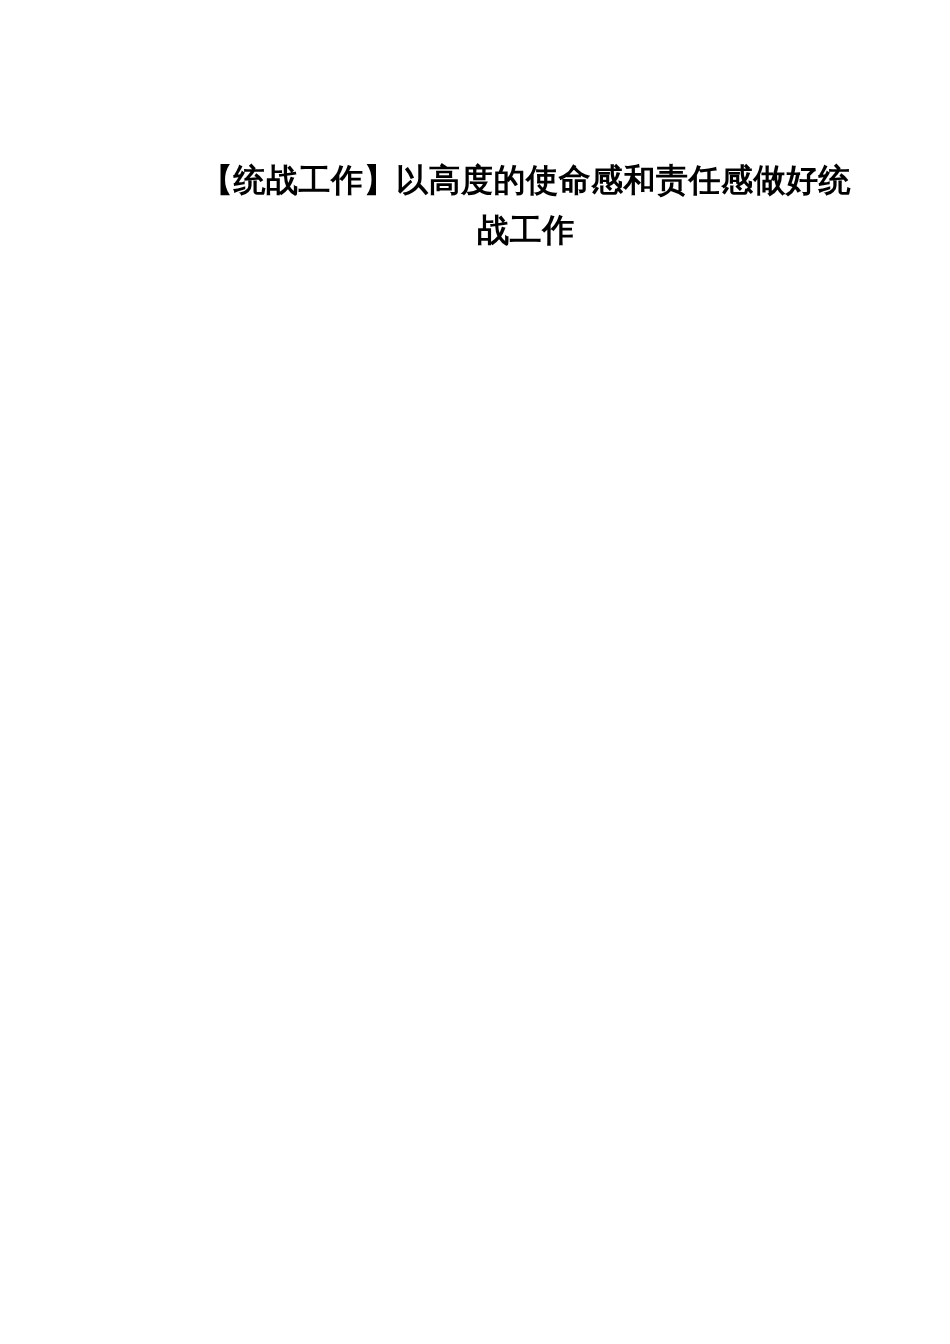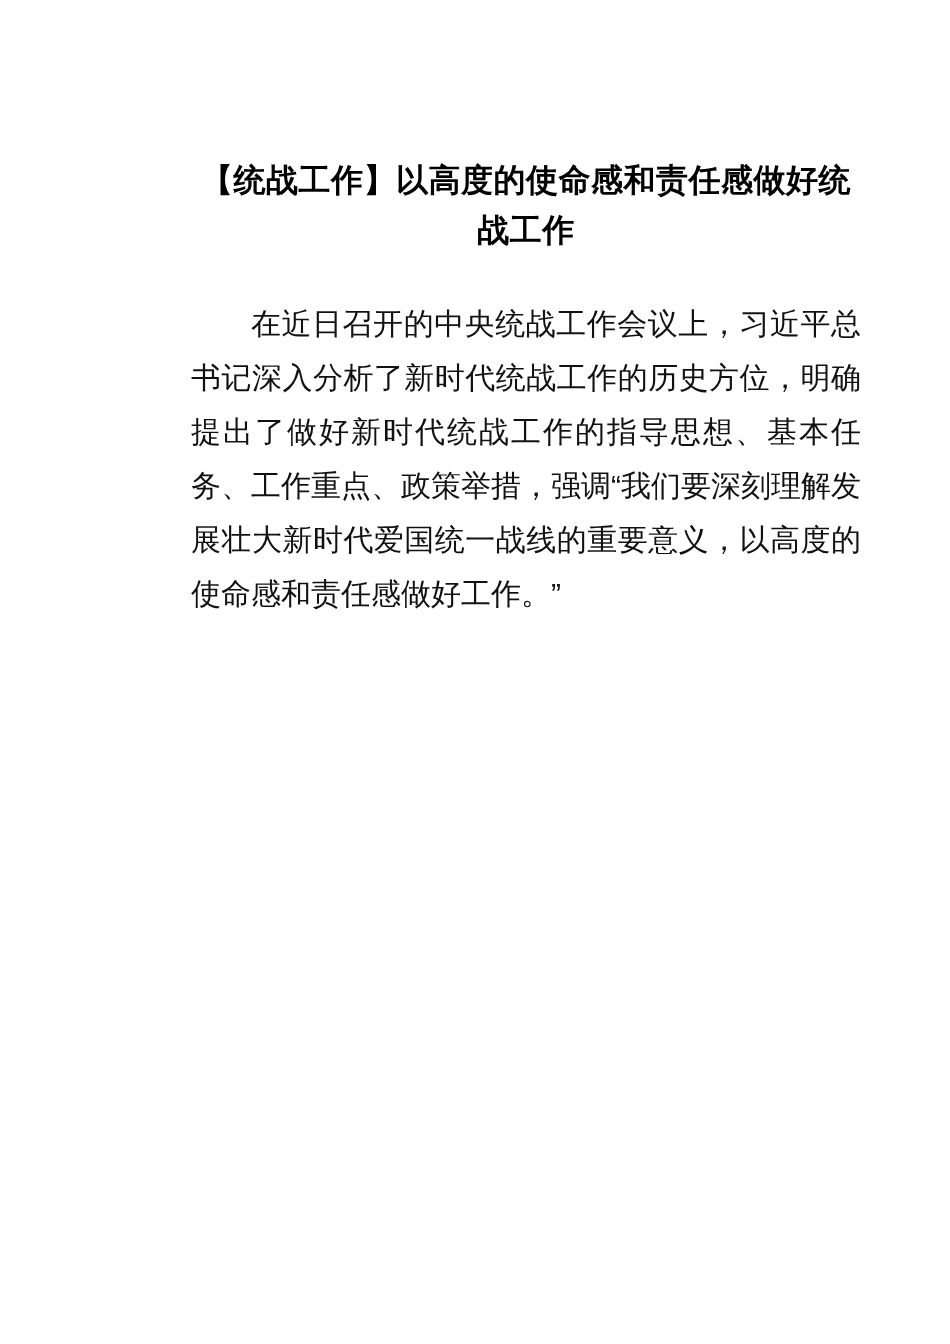--- a/index.html
+++ b/index.html
@@ -55,17 +55,16 @@
   }
 </style>
 </head>
 <body>
 
 <div class="page">
   <div class="content">
 
     <h1 class="doc-title">【统战工作】以高度的使命感和责任感做好统战工作</h1>
 
-    <p class="doc-paragraph">在近日召开的中央统战工作会议上，习近平总书记深入分析了新时代统战工作的历史方位，明确提出了做好新时代统战工作的指导思想、基本任务、工作重点、政策举措，强调“我们要深刻理解发展壮大新时代爱国统一战线的重要意义，以高度的使命感和责任感做好工作。”</p>
 
 
   </div>
 </div>
 
 </body></html>

